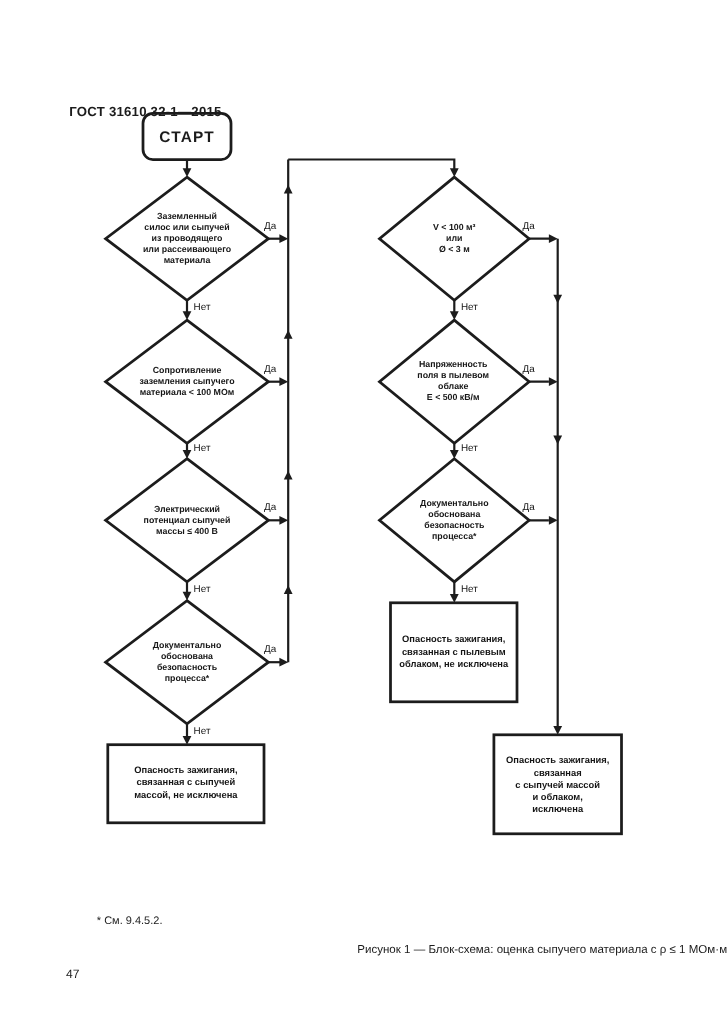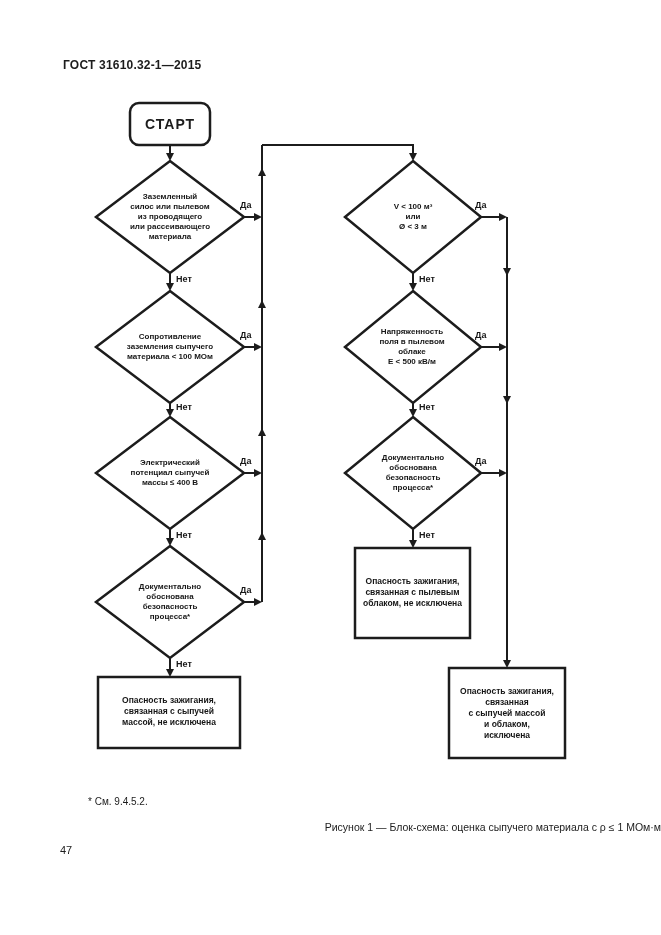--- a/index.html
+++ b/index.html
@@ -5,21 +5,21 @@
   html, body { margin: 0; padding: 0; background: #e8e8e8; }
   .page {
     position: relative;
     width: 661px;
     height: 935px;
     background: #ffffff;
     font-family: "Liberation Sans", sans-serif;
     color: #1c1c1c;
     overflow: hidden;
   }
-  .abs { position: absolute; }
+  .abs { position: absolute; margin-top: 36px; }
   .doc-header {
     left: 63px; top: 58px;
     font-size: 12px; font-weight: 700; letter-spacing: 0.2px;
   }
   .node-text {
     position: absolute;
     text-align: center;
     white-space: pre-line;
     font-weight: 700;
     font-size: 8px;
@@ -28,21 +28,21 @@
   }
   .start-text {
     position: absolute;
     left: 130px; top: 103px; width: 80px; height: 42px;
     display: flex; align-items: center; justify-content: center;
     font-size: 14px; font-weight: 700; letter-spacing: 1px;
   }
   .box-text { font-size: 8.5px; line-height: 11px; }
   .branch-label {
     position: absolute;
-    font-size: 9px; font-weight: 700;
+    font-size: 9px; font-weight: 400;
     color: #161616;
   }
   .footnote { left: 88px; top: 796px; font-size: 10px; }
   .caption {
     left: 0; top: 821px; width: 661px;
     text-align: right; font-size: 10.5px;
   }
   .page-number { left: 60px; top: 844px; font-size: 11px; }
   svg { position: absolute; left: 0; top: 0; }
   .shape { fill: #ffffff; stroke: #1c1c1c; stroke-width: 2.5; }
@@ -118,21 +118,21 @@
     <rect class="shape" x="98" y="677" width="142" height="71"></rect>
     <rect class="shape" x="355" y="548" width="115" height="90"></rect>
     <rect class="shape" x="449" y="668" width="116" height="90"></rect>
   </svg>
 
   <div class="abs doc-header">ГОСТ 31610.32-1—2015</div>
 
   <div class="start-text">СТАРТ</div>
 
   <div class="node-text" style="left:105px; top:192px; width:130px;">Заземленный
-силос или пылевом
+силос или сыпучей
 из проводящего
 или рассеивающего
 материала</div>
   <div class="node-text" style="left:100px; top:332px; width:140px;">Сопротивление
 заземления сыпучего
 материала &lt; 100 МОм</div>
   <div class="node-text" style="left:105px; top:458px; width:130px;">Электрический
 потенциал сыпучей
 массы ≤ 400 В</div>
   <div class="node-text" style="left:105px; top:582px; width:130px;">Документально

